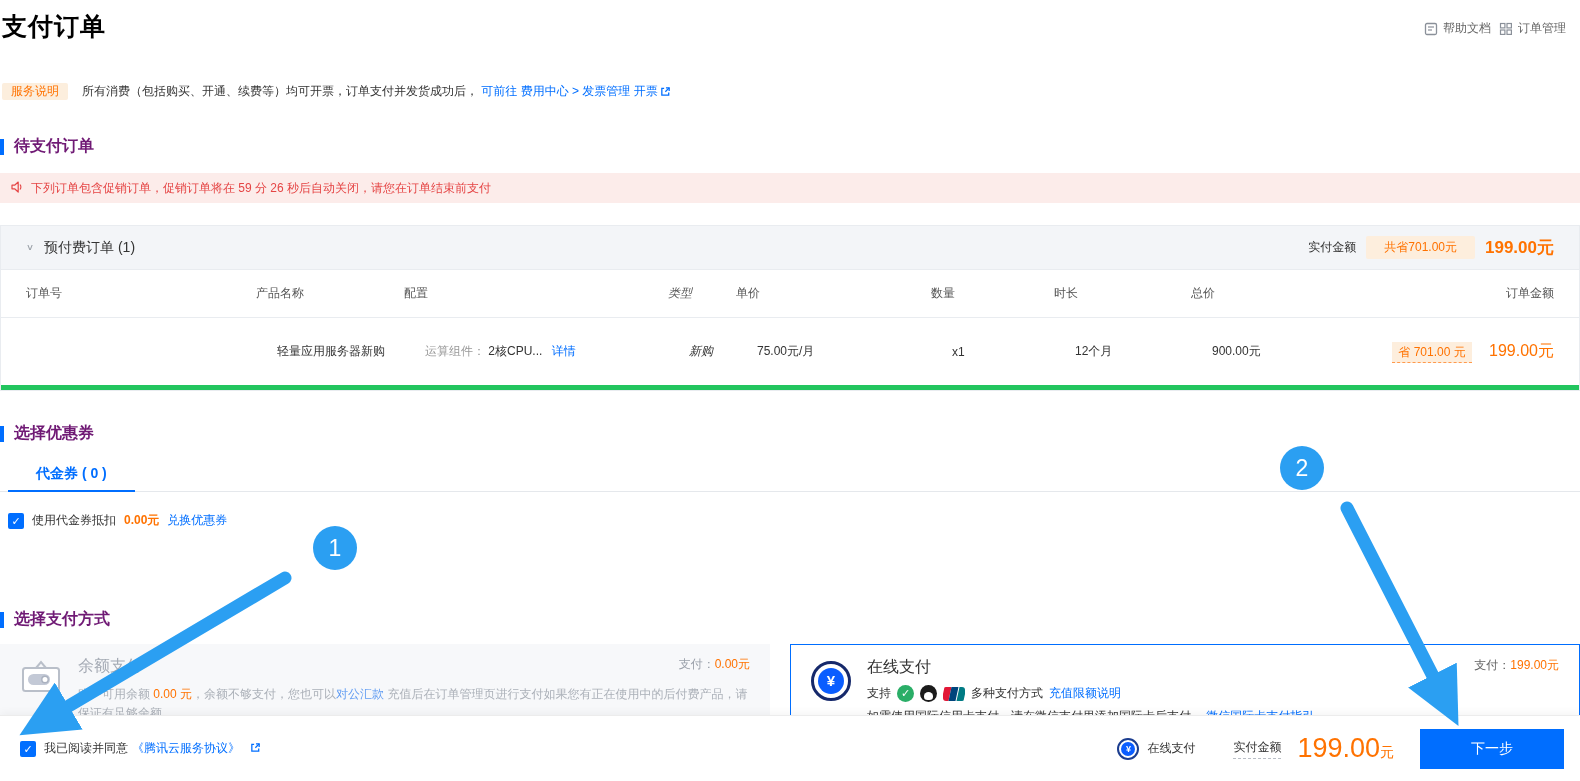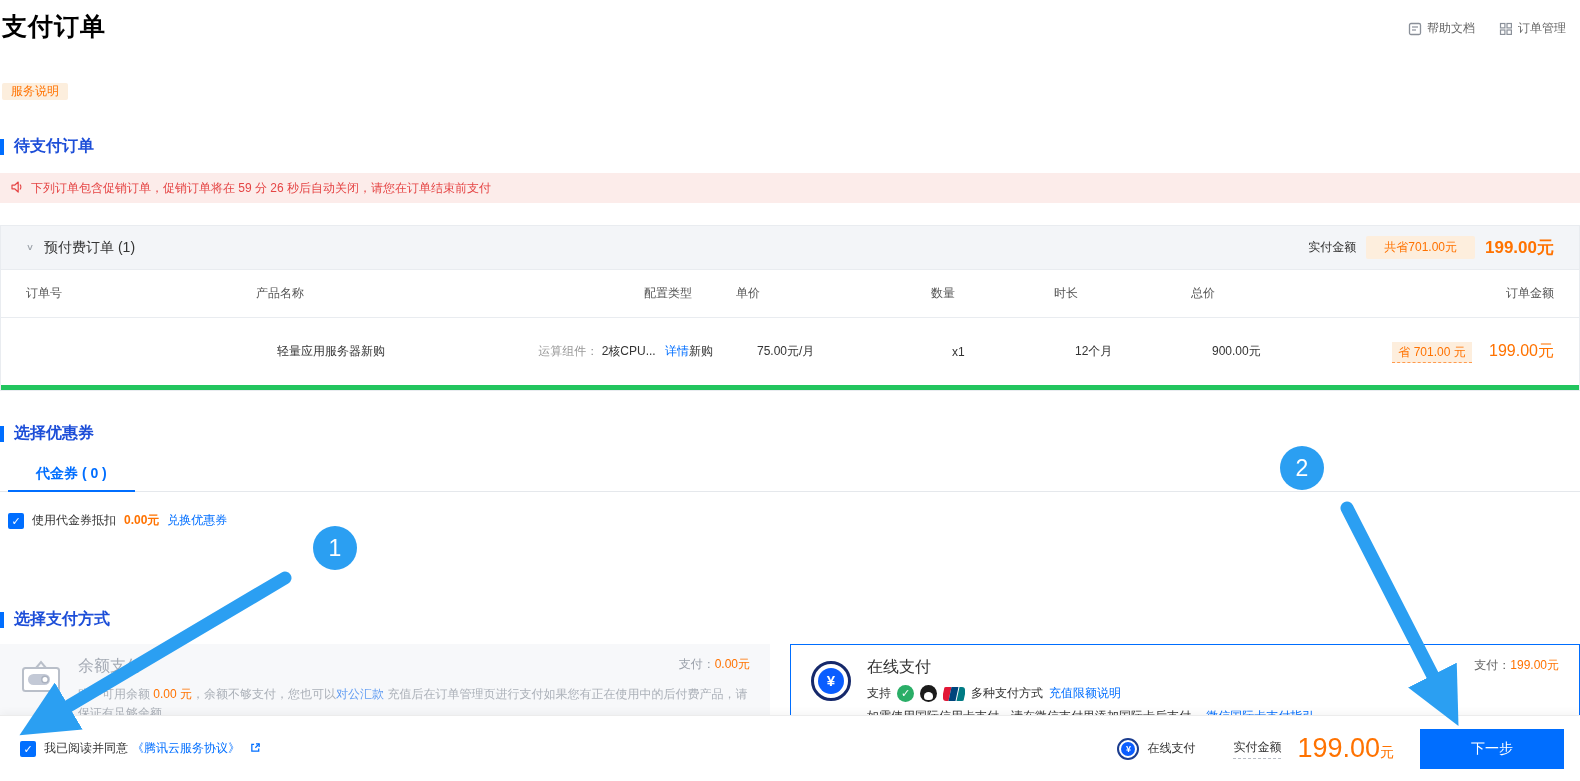--- a/index.html
+++ b/index.html
@@ -5,54 +5,54 @@
   * { box-sizing: border-box; margin: 0; padding: 0; }
   html,body { width:1580px; height:781px; }
   body {
     font-family: "Liberation Sans", "DejaVu Sans", sans-serif;
     font-size: 12px; color:#333; background:#fff; position:relative; overflow:hidden;
   }
   .page { position:relative; width:1580px; height:781px; }
 
   
   .page-title { font-size:25px; font-weight:bold; color:#000; padding:10px 8px 0 2px; letter-spacing:1px; }
-  .top-links { position:absolute; top:20px; right:14px; display:flex; gap:24px; }
+  .top-links { position:absolute; top:20px; right:14px; display:flex; gap:8px; }
   .top-link { display:flex; align-items:center; gap:5px; color:#666; cursor:pointer; }
   .top-link svg { display:block; }
 
   
   .svc-row { display:flex; align-items:center; gap:14px; margin:40px 0 0 2px; }
   .svc-badge { background:#fceedd; color:#ff7200; padding:0 9px; border-radius:2px; }
   .svc-text { color:#333; }
   .link { color:#006eff; cursor:pointer; text-decoration:none; }
   .ext-ico { display:inline-block; vertical-align:-2px; margin-left:2px; }
 
   
   .section-h { display:flex; align-items:center; margin-top:36px; }
   .section-h .bar { width:4px; height:16px; background:#006eff; margin-right:10px; }
-  .section-h .txt { font-size:16px; font-weight:bold; color:#1d4ed8; }
+  .section-h .txt { font-size:16px; font-weight:bold; color:#701a75; }
 
   
   .promo-alert { margin-top:16px; background:#fcecea; color:#e54545; height:30px;
     display:flex; align-items:center; gap:7px; padding-left:10px; }
 
   
   .order-table { margin-top:22px; border:1px solid #e9ecf0; }
   .grp-row { background:#f3f5f8; height:44px; display:flex; align-items:center;
     padding:0 25px; border-bottom:1px solid #e9ecf0; }
   .grp-left { display:flex; align-items:center; gap:10px; font-size:14px; color:#333; }
   .chev { color:#9aa0a8; font-size:11px; cursor:pointer; transform:scaleY(.8); }
   .grp-right { margin-left:auto; display:flex; align-items:center; gap:10px; }
   .save-badge { background:#fdeedd; color:#ff7200; padding:3px 18px; border-radius:2px; }
   .grp-amt { color:#ff7200; font-weight:bold; font-size:17px; }
 
   .cols { display:flex; align-items:center; padding:0 25px; }
   .th-row { height:48px; border-bottom:1px solid #e9ecf0; color:#555; }
   .td-row { height:72px; background:#fff; border-bottom:5px solid #22c55e;padding-left:46px; }
-  .c1{width:230px;} .c2{width:148px;} .c3{width:264px;text-align:right;} .c4{width:68px;}
+  .c1{width:230px;} .c2{width:148px;} .c3{width:264px;} .c4{width:68px;font-style:italic;}
   .c5{width:195px;} .c6{width:123px;} .c7{width:137px;} .c8{width:137px;}
   .c9{flex:1; text-align:right;}
   .redact { width:132px; height:25px; background:#2492f4; }
   .cfg-label { color:#999; }
   .row-amt-badge { background:#fdeedd; color:#ff7200; padding:3px 6px; border-bottom:1px dashed #ff9a4d; }
   .row-amt { color:#ff7200; font-size:16px; margin-left:14px; }
 
   
   .tabs { margin-top:16px; border-bottom:1px solid #e5e8ec; height:32px; display:flex; }
   .tab-active { margin-left:8px; padding:0 28px; font-size:14px; font-weight:bold; color:#006eff;
@@ -145,20 +145,28 @@
             <rect x="1.5" y="8" width="4.4" height="4.4" fill="none" stroke="#8a9099" stroke-width="1.2"></rect>
             <rect x="8" y="8" width="4.4" height="4.4" fill="none" stroke="#8a9099" stroke-width="1.2"></rect>
           </svg>
       </span>
       <span>订单管理</span>
     </div>
   </div>
 
   <div class="svc-row">
     <span class="svc-badge">服务说明</span>
+    <span class="svc-text">
+      <span>所有消费（包括购买、开通、续费等）均可开票，订单支付并发货成功后，</span>
+      <a class="link">可前往 费用中心 &gt; 发票管理 开票</a><span class="ext-ico"><svg width="11" height="11" viewBox="0 0 12 12">
+            <path d="M4.5 2.5H2v7.5h7.5V7" fill="none" stroke="#006eff" stroke-width="1.4"></path>
+            <path d="M6.5 2h3.5v3.5" fill="none" stroke="#006eff" stroke-width="1.4"></path>
+            <path d="M10 2L5.8 6.2" stroke="#006eff" stroke-width="1.4"></path>
+          </svg></span>
+    </span>
   </div>
 
   <div class="section-h">
     <span class="bar"></span>
     <span class="txt">待支付订单</span>
   </div>
 
   <div class="promo-alert">
     <span>
       <svg width="14" height="14" viewBox="0 0 14 14">

